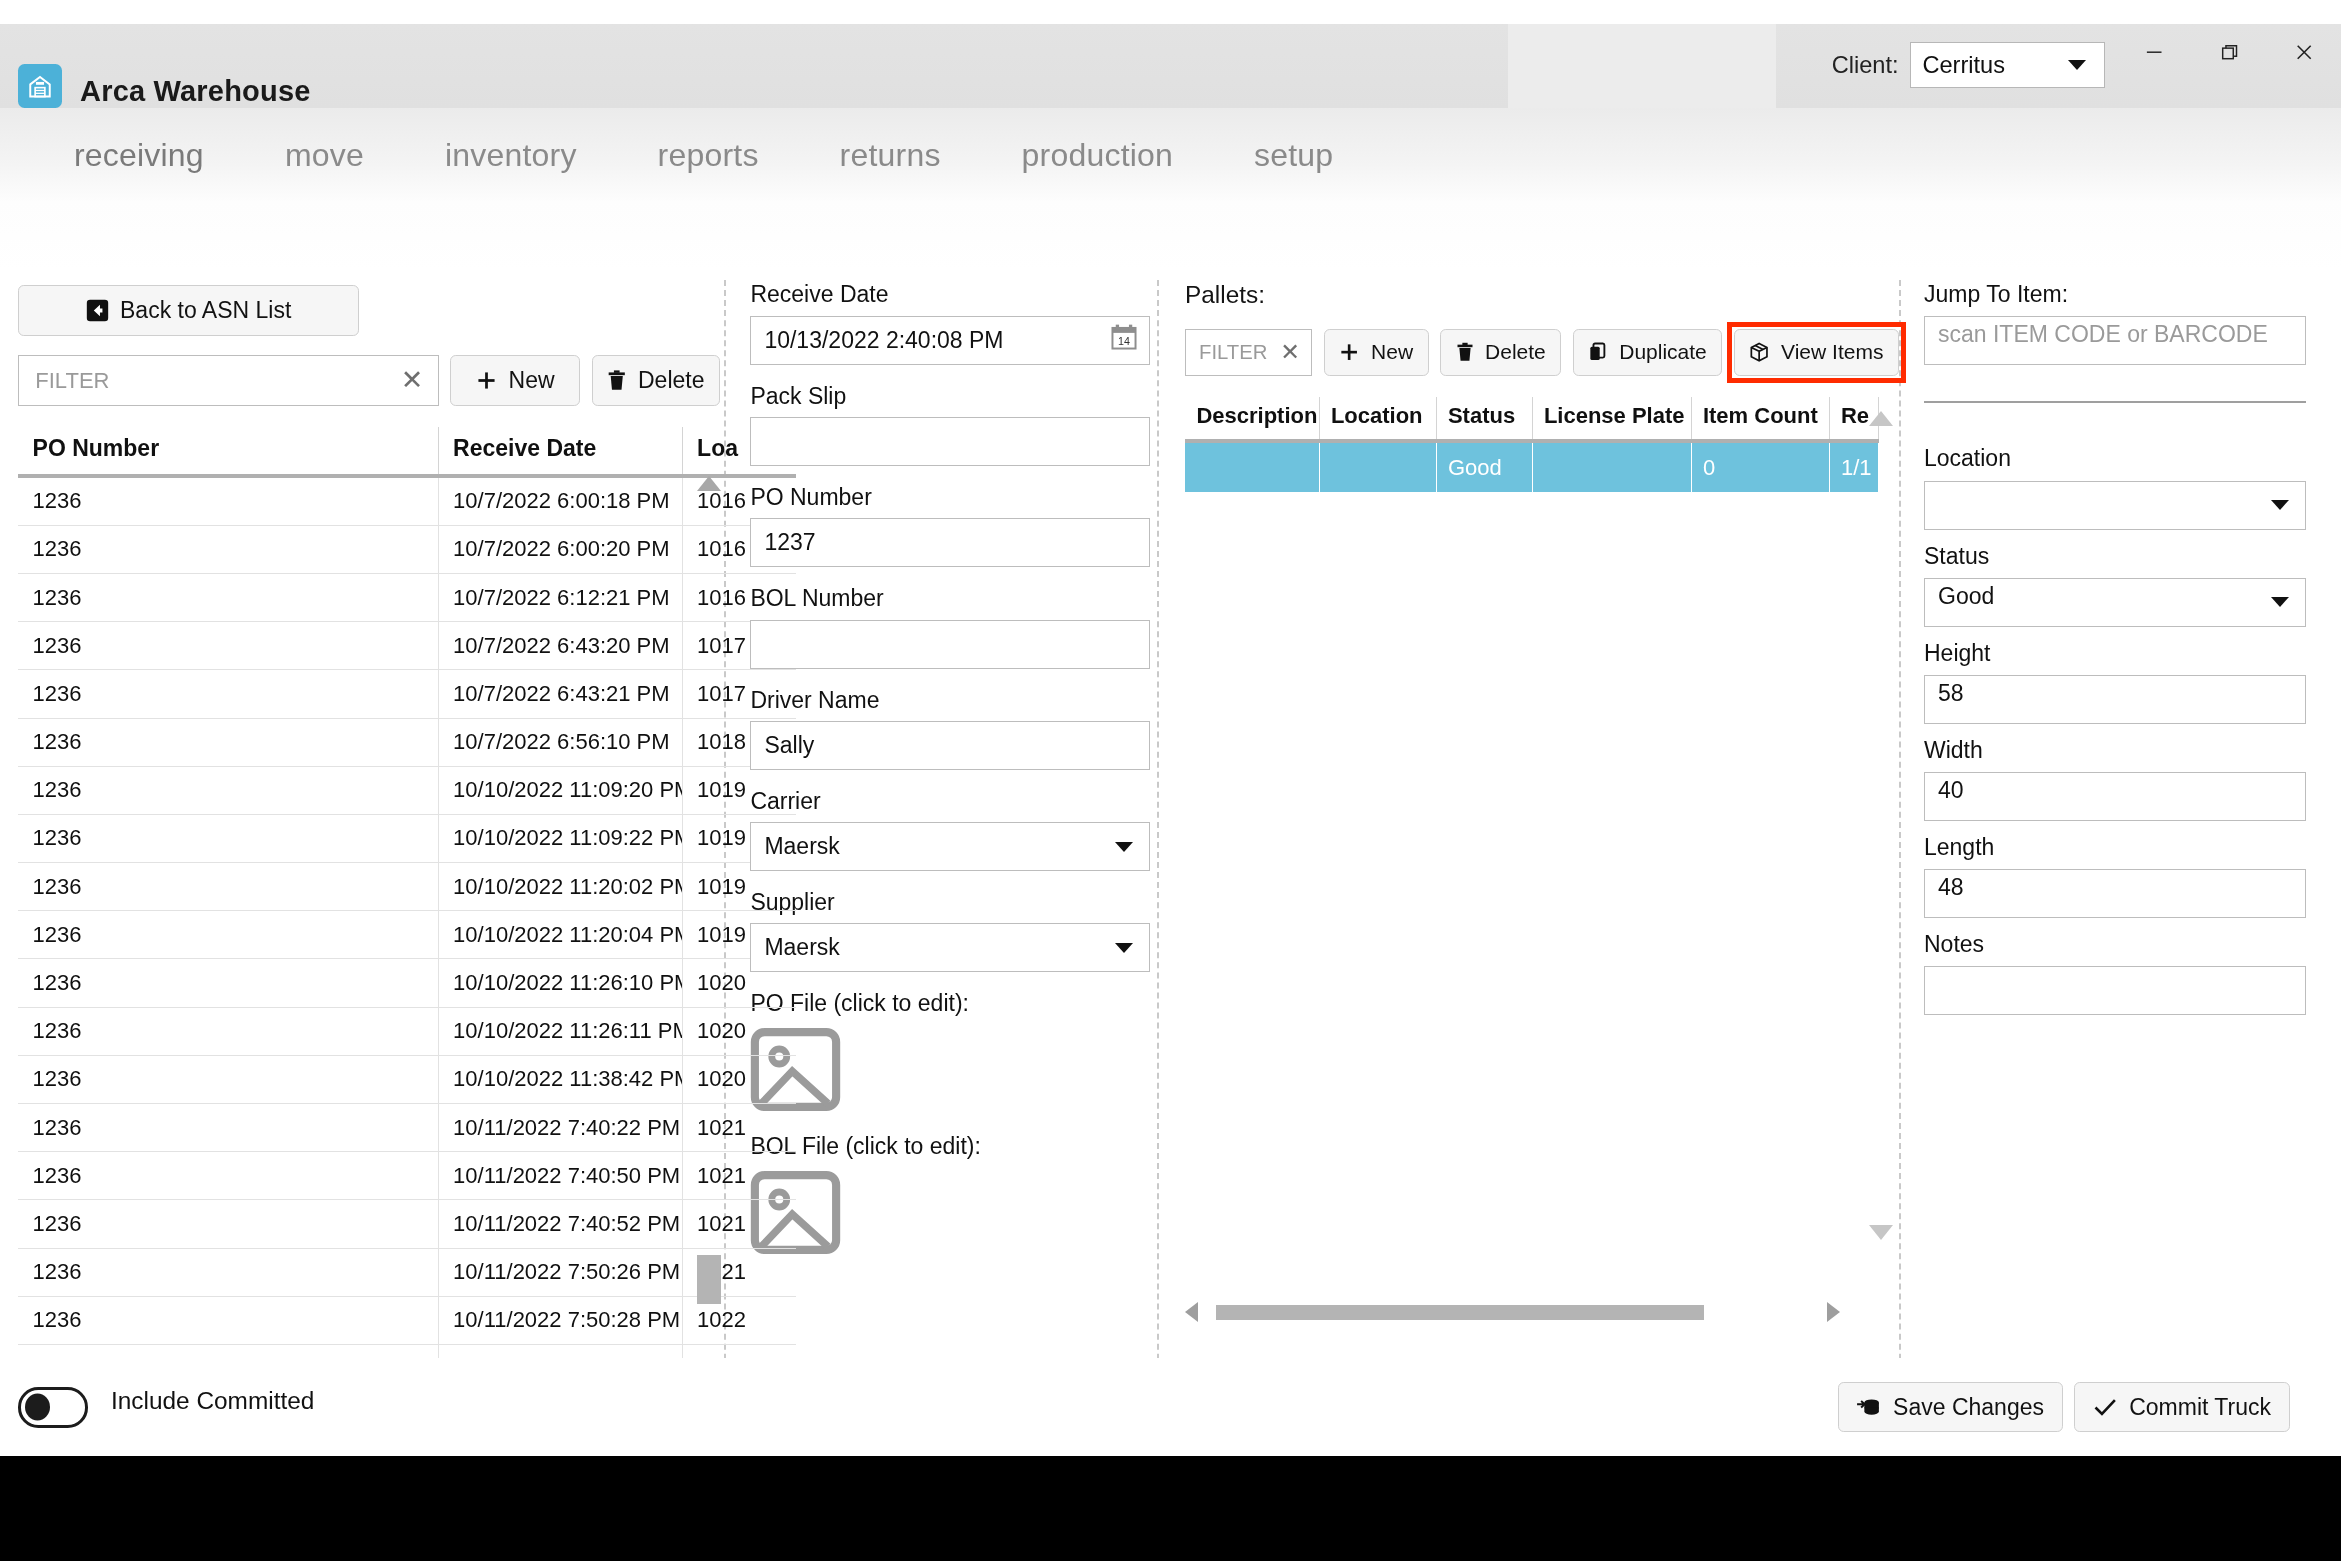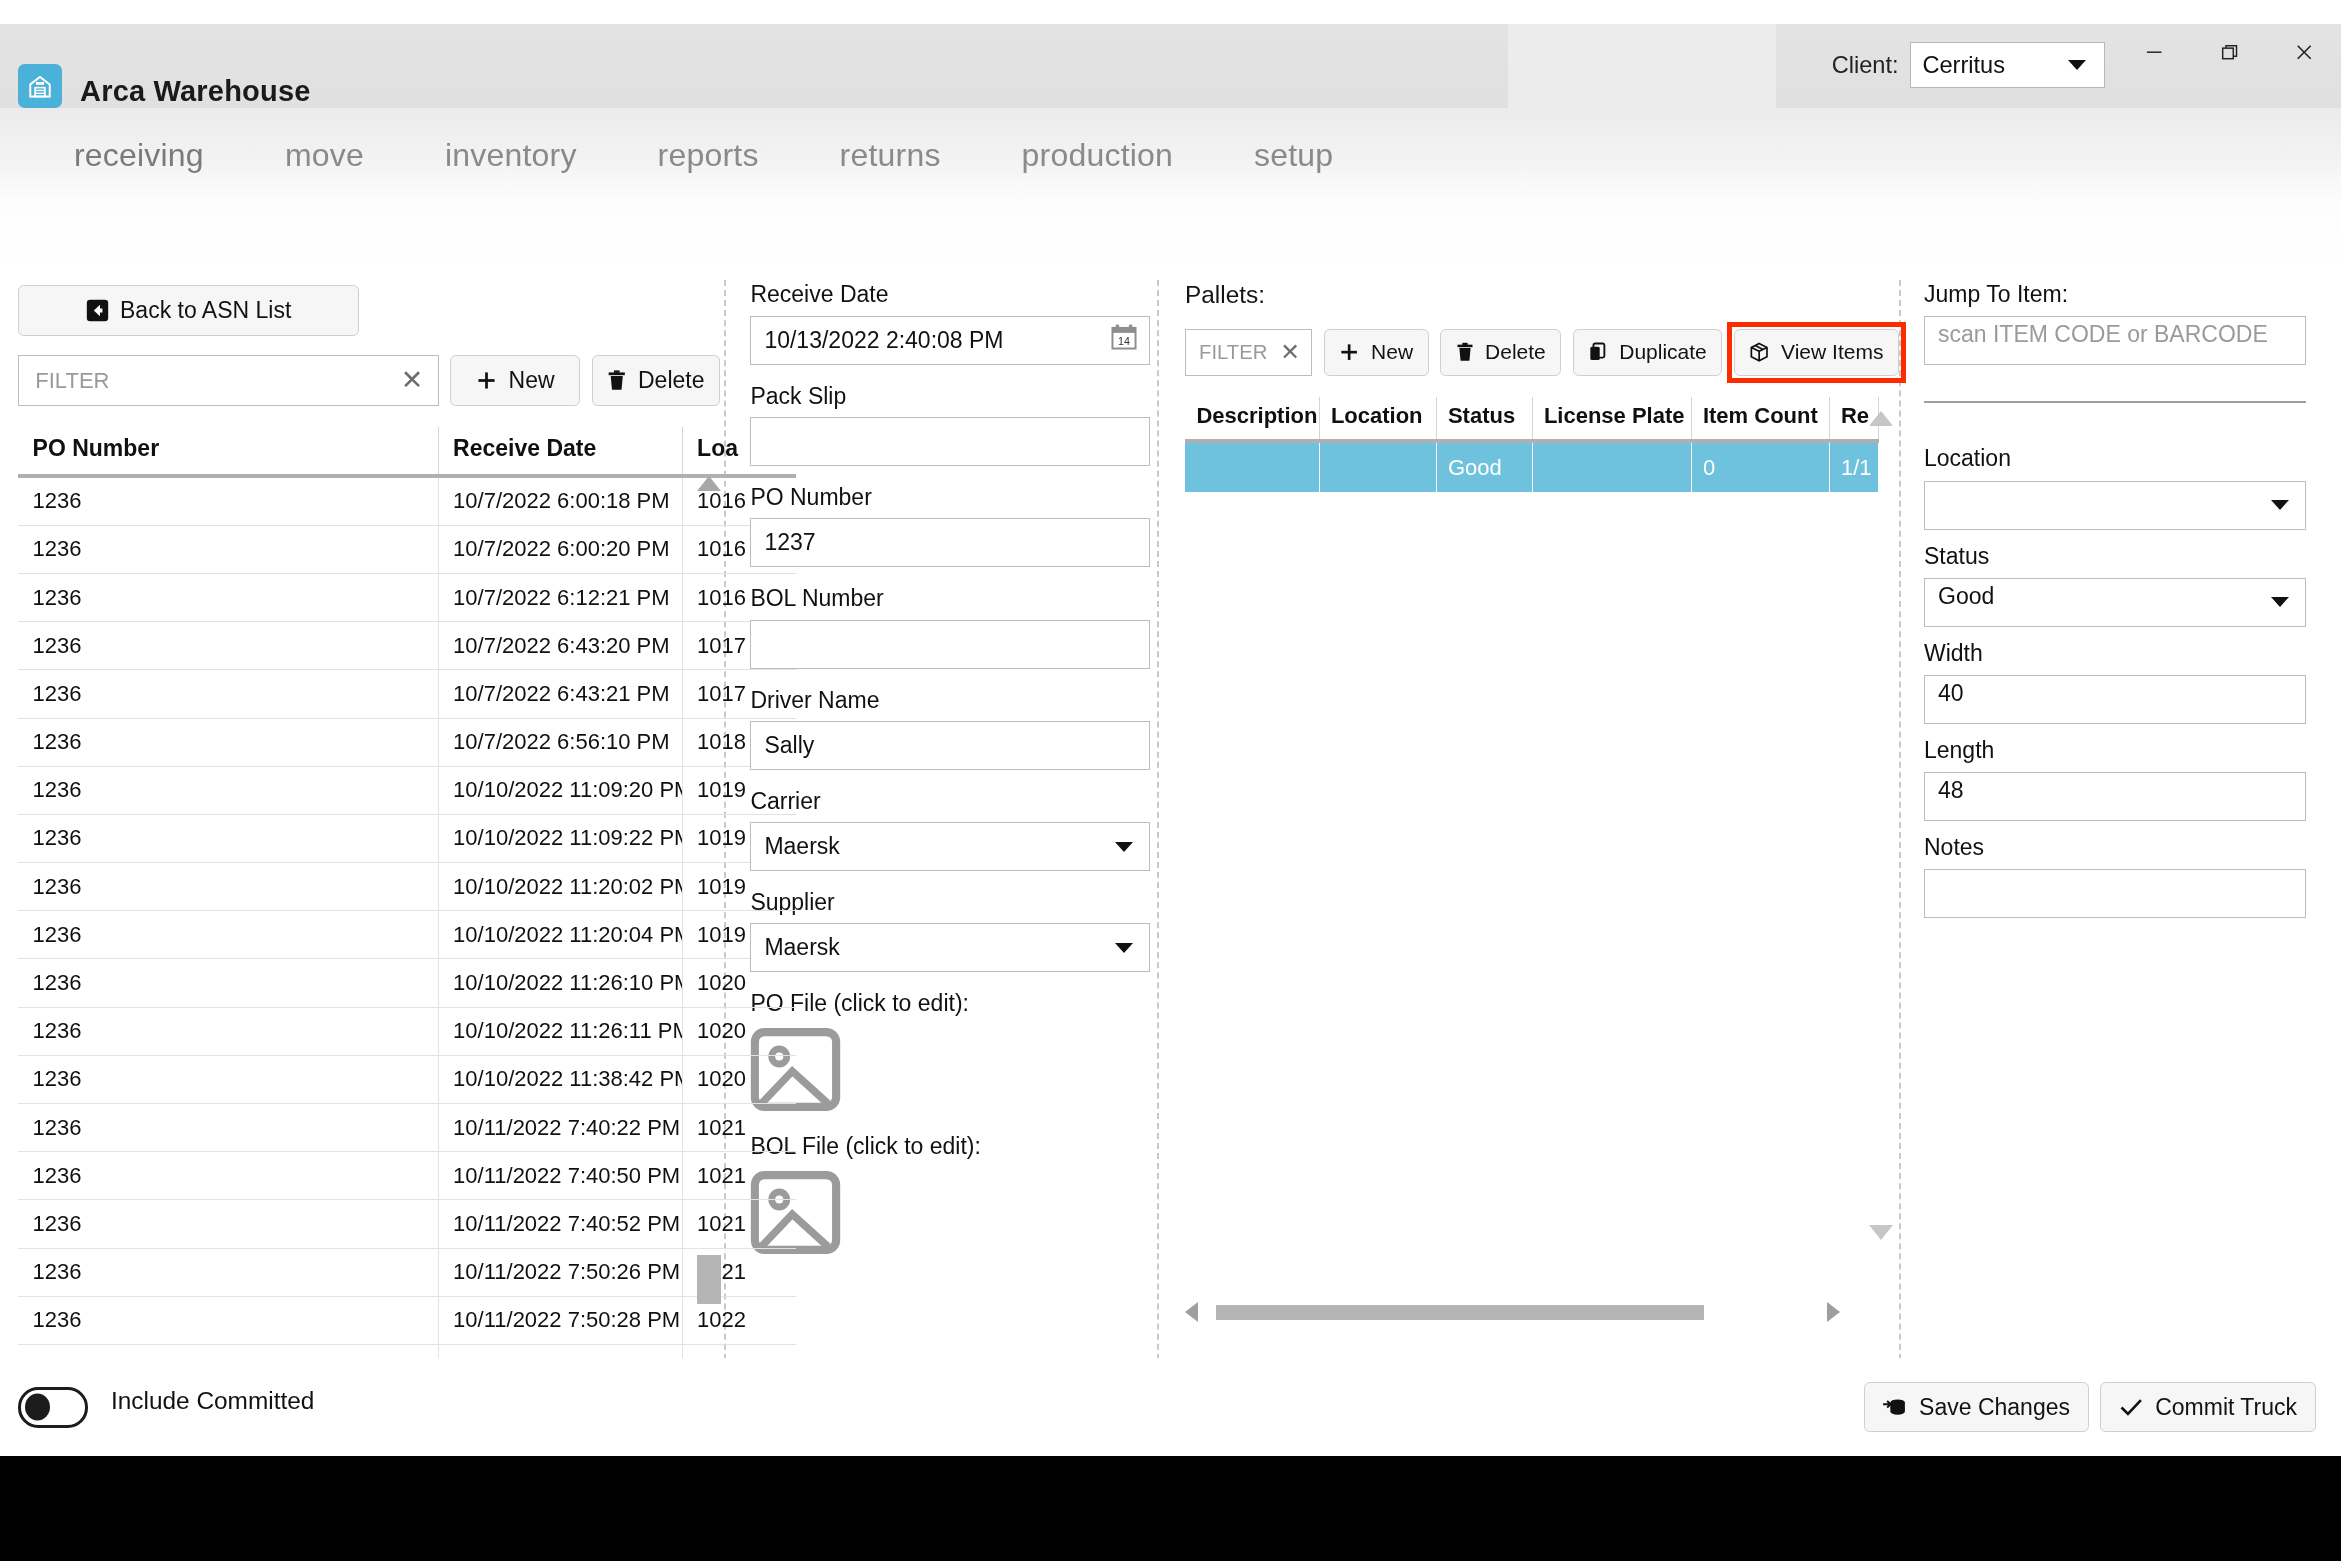--- a/index.html
+++ b/index.html
@@ -287,21 +287,21 @@
   .toggle-wrap { display: flex; gap: 23px; margin-left: 18px; }
   .toggle {
     width: 70px; height: 41px; border: 3.3px solid #1c1c1c; border-radius: 20.3px;
     position: relative; background: #fff;
   }
   .toggle .knob {
     position: absolute; left: 4.1px; top: 50%; transform: translateY(-50%);
     width: 25px; height: 27px; border-radius: 50%; background: #1c1c1c;
   }
   .toggle-label { font-size: 24.4px; color: #111; }
-  .footer-actions { margin-left: auto; display: flex; gap: 11.4px; margin-right: 26px; }
+  .footer-actions { margin-left: auto; display: flex; gap: 11.4px; margin-right: 52px; }
   .fbtn { height: 50px; font-size: 23px; padding: 0 18px; }
 
   .blackstrip { width: 2342px; height: 106px; background: #000; }
 </style>
 </head>
 <body>
 
 <div class="app">
 
   <div class="titlebar">
@@ -690,20 +690,26 @@
       </div>
 
       <div class="r-field">
         <div class="r-label">Status</div>
         <div class="r-input">
           <span>Good</span>
           <span class="caret"></span>
         </div>
       </div>
 
+      <div class="r-field">
+        <div class="r-label">Height</div>
+        <div class="r-input">
+          <span>58</span>
+        </div>
+      </div>
 
       <div class="r-field">
         <div class="r-label">Width</div>
         <div class="r-input">
           <span>40</span>
         </div>
       </div>
 
       <div class="r-field">
         <div class="r-label">Length</div>

